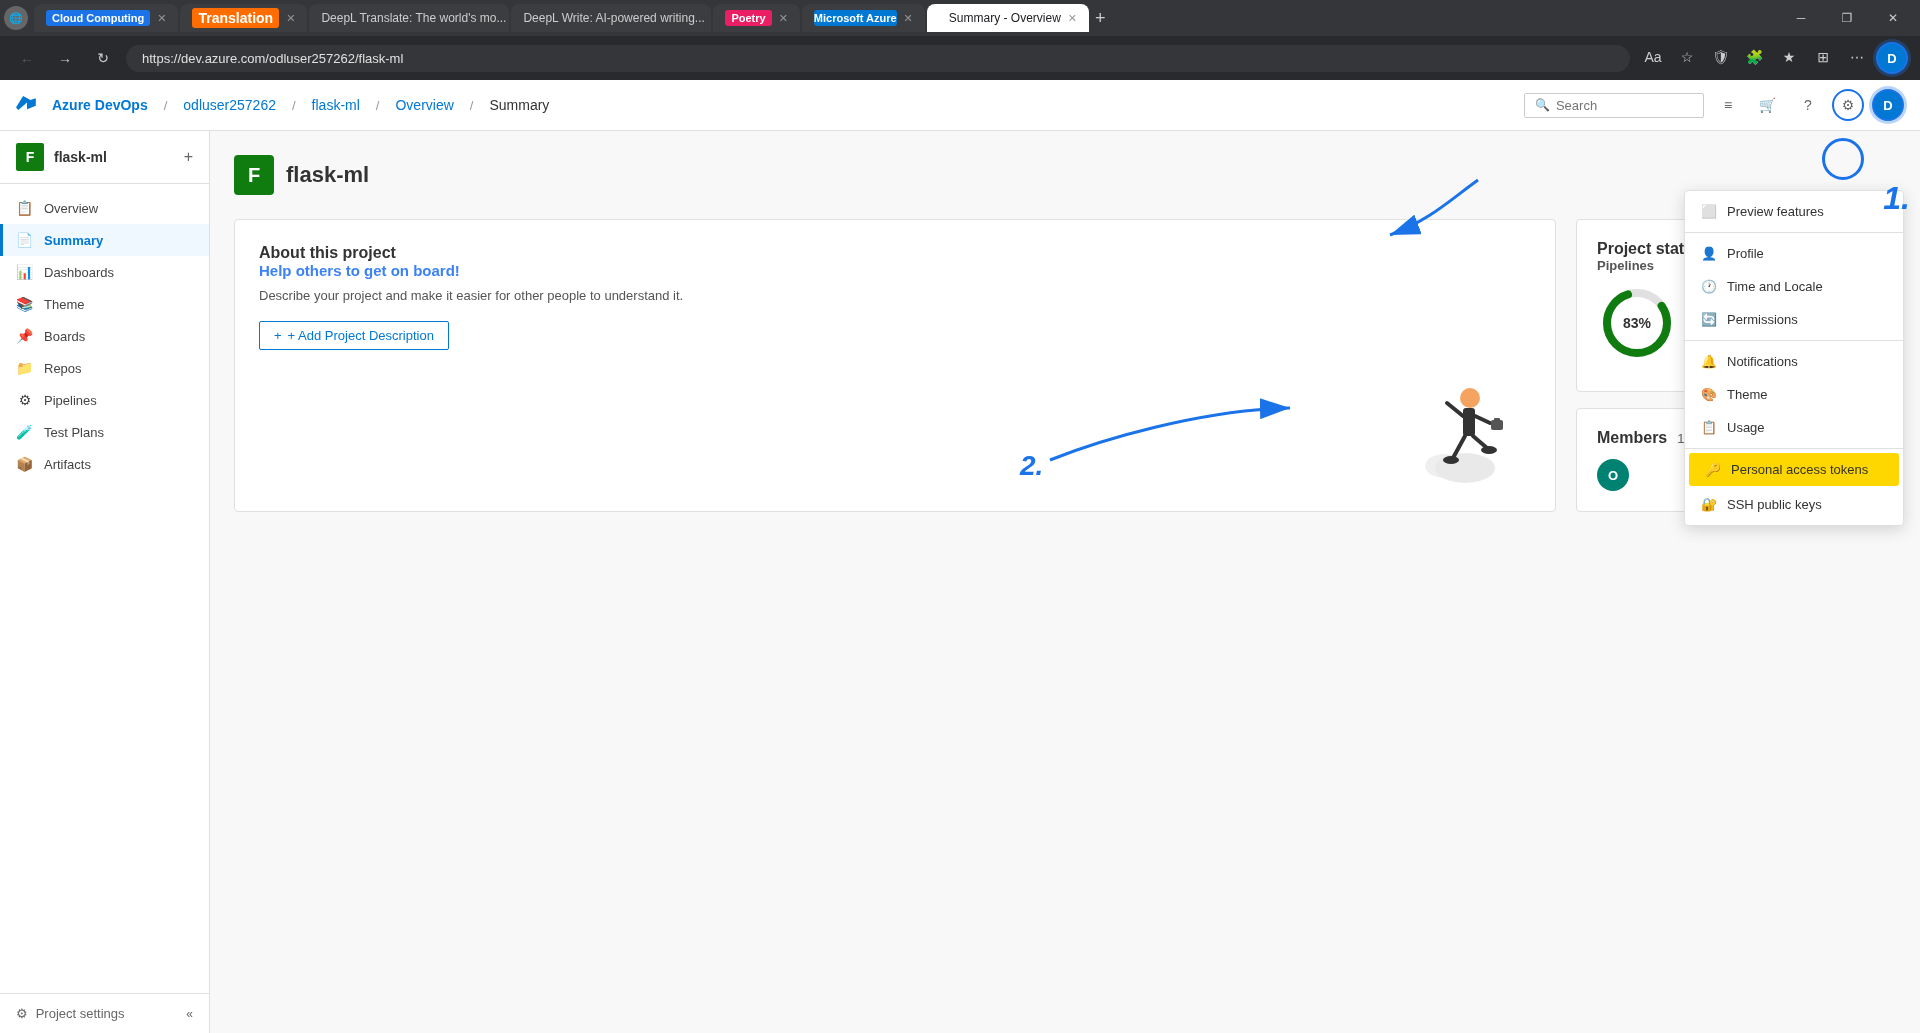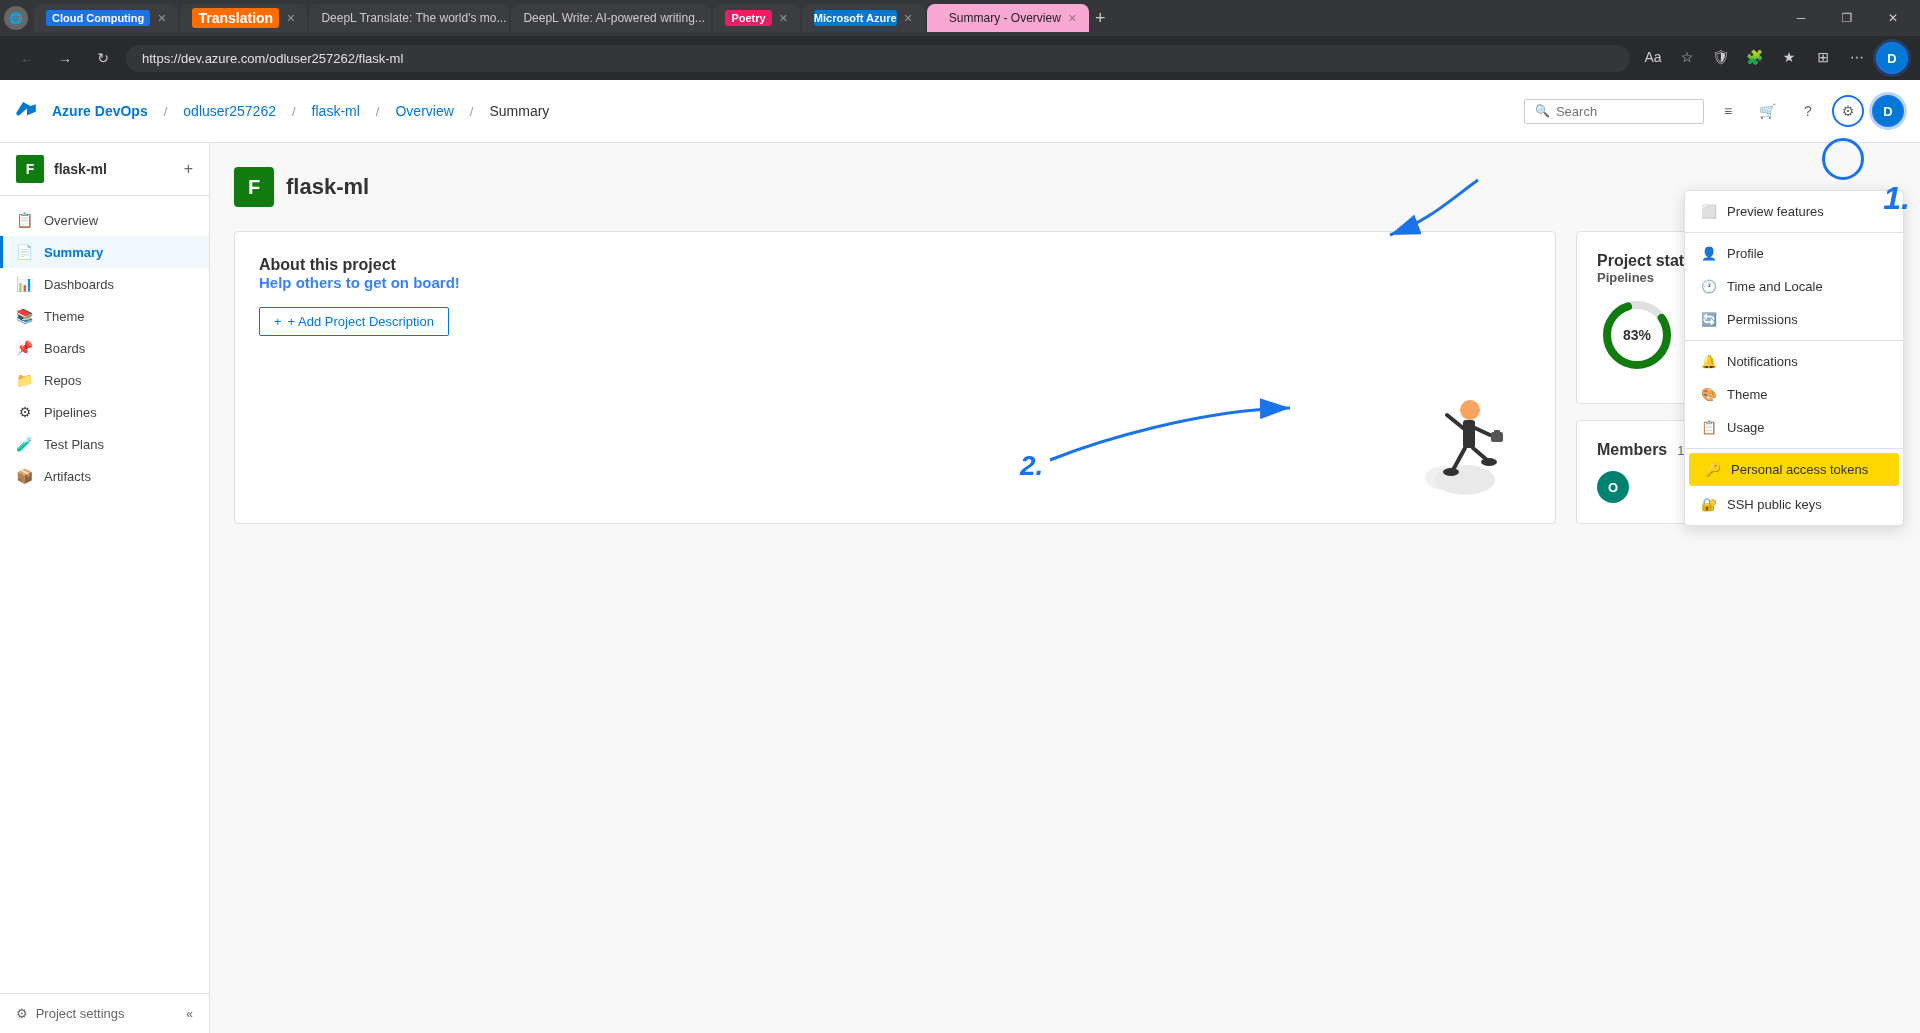--- a/index.html
+++ b/index.html
@@ -2,39 +2,39 @@
 <html><head>
   <meta charset="utf-8">
   <style>
     * { margin: 0; padding: 0; box-sizing: border-box; }
     body { font-family: 'Segoe UI', sans-serif; font-size: 13px; background: #f0f0f0; overflow: hidden; }
 
     
     .browser-chrome { background: #202124; width: 1920px; height: 1033px; display: flex; flex-direction: column; }
     .tab-bar { display: flex; align-items: center; background: #35363a; height: 36px; padding: 0 4px; gap: 2px; }
     .tab { display: flex; align-items: center; height: 28px; padding: 0 12px; border-radius: 8px 8px 0 0; font-size: 12px; color: #ccc; cursor: pointer; max-width: 200px; gap: 3px; white-space: nowrap; overflow: hidden; text-overflow: ellipsis; background: #3c3d40; }
-    .tab.active { background: #f9a8d4; color: #202124; padding-left: 22px; }
+    .tab.active { background: #ffffff; color: #202124; padding-left: 22px; }
     .tab-close { margin-left: 4px; opacity: 0.6; font-size: 11px; }
     .tab-new { background: none; border: none; color: #ccc; font-size: 18px; cursor: pointer; padding: 4px; }
     .window-controls { margin-left: auto; display: flex; gap: 0; }
     .win-btn { background: none; border: none; color: #ccc; width: 46px; height: 36px; display: flex; align-items: center; justify-content: center; cursor: pointer; font-size: 12px; }
 
     
     .address-bar { display: flex; align-items: center; background: #292a2d; height: 44px; padding: 0 12px; gap: 8px; }
     .nav-btn { background: none; border: none; color: #ccc; font-size: 14px; cursor: pointer; padding: 6px; border-radius: 50%; width: 30px; height: 30px; display: flex; align-items: center; justify-content: center; }
     .nav-btn.disabled { opacity: 0.3; cursor: default; }
     .url-bar { flex: 1; background: #35363a; border: none; border-radius: 20px; padding: 6px 16px; color: #e0e0e0; font-size: 13px; outline: none; }
     .browser-actions { display: flex; gap: 4px; }
     .br-btn { background: none; border: none; color: #ccc; font-size: 14px; cursor: pointer; padding: 6px; border-radius: 50%; width: 30px; height: 30px; display: flex; align-items: center; justify-content: center; }
 
     
     .app-layout { display: flex; flex: 1; overflow: hidden; }
 
     
-    .top-nav { display: flex; align-items: center; background: #fff; border-bottom: 1px solid #e0e0e0; height: 63px; padding: 0 16px; gap: 12px; position: relative; z-index: 10; }
+    .top-nav { display: flex; align-items: center; background: #fff; border-bottom: 1px solid #e0e0e0; height: 51px; padding: 0 16px; gap: 12px; position: relative; z-index: 10; }
     .devops-logo { color: #0078d4; font-size: 20px; margin-right: 4px; }
     .org-name { color: #0078d4; font-size: 14px; font-weight: 600; cursor: pointer; }
     .breadcrumb-sep { color: #999; margin: 0 4px; }
     .breadcrumb-item { color: #0078d4; font-size: 14px; cursor: pointer; }
     .breadcrumb-current { color: #333; font-size: 14px; }
     .top-nav-right { margin-left: auto; display: flex; align-items: center; gap: 8px; }
     .search-box { display: flex; align-items: center; border: 1px solid #ccc; border-radius: 2px; padding: 4px 10px; gap: 6px; background: #fff; width: 180px; }
     .search-box input { border: none; outline: none; font-size: 13px; color: #333; width: 100%; }
     .icon-btn { background: none; border: none; cursor: pointer; padding: 6px; border-radius: 50%; width: 32px; height: 32px; display: flex; align-items: center; justify-content: center; color: #666; font-size: 16px; }
     .user-avatar { width: 32px; height: 32px; border-radius: 50%; background: #0078d4; color: #fff; display: flex; align-items: center; justify-content: center; font-size: 13px; font-weight: 600; cursor: pointer; border: 2px solid #1a73e8; box-shadow: 0 0 0 3px rgba(26,115,232,0.3); }
@@ -244,20 +244,21 @@
         <div class="page-header">
           <div class="page-icon">F</div>
           <span class="page-title">flask-ml</span>
         </div>
 
         <div class="content-grid">
 
           <div class="about-card">
             <div class="card-title">About this project</div>
             <div class="help-title">Help others to get on board!</div>
+            <div class="help-desc">Describe your project and make it easier for other people to understand it.</div>
             <button class="add-desc-btn">
               <span>+</span>
               <span>+ Add Project Description</span>
             </button>
 
             <div class="illustration">
               <svg width="140" height="120" viewBox="0 0 140 120">
 
                 <ellipse cx="90" cy="100" rx="30" ry="15" fill="#e0e0e0" opacity="0.7"></ellipse>
                 <ellipse cx="70" cy="98" rx="20" ry="12" fill="#e8e8e8" opacity="0.7"></ellipse>

